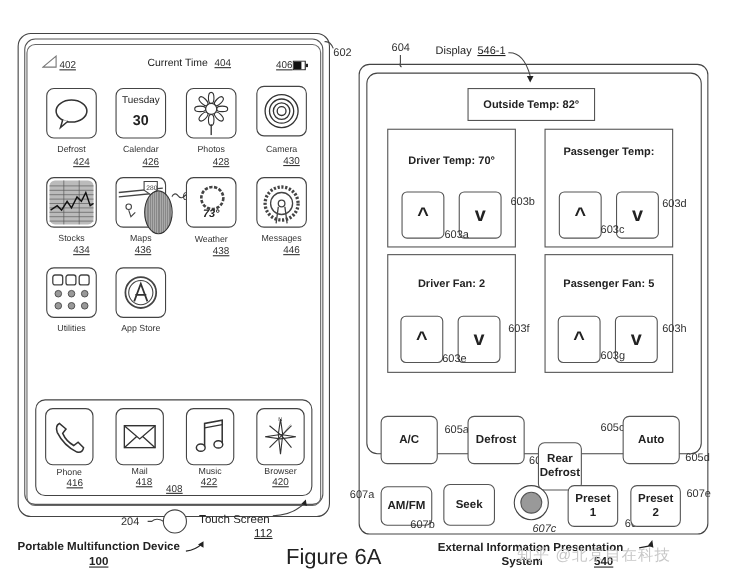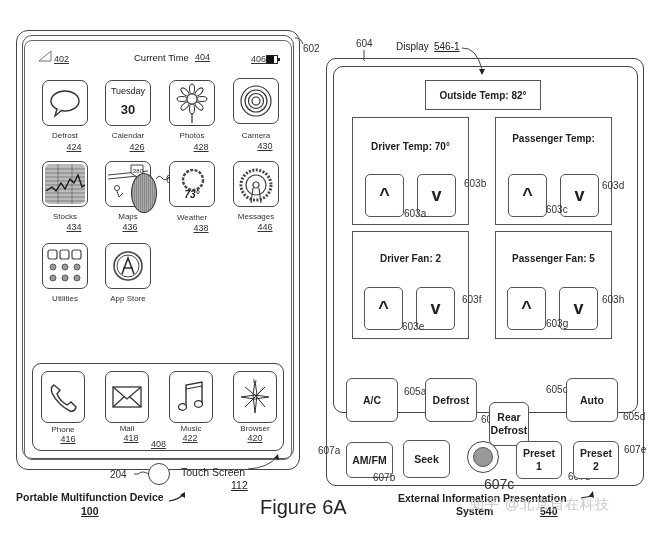--- a/index.html
+++ b/index.html
@@ -341,21 +341,21 @@
 <div class="abs ref" style="left:546px;top:384px;font-size:10px;">605c</div>
 <div class="ctrl-btn" style="left:566px;top:378px;width:52px;height:44px;">Auto</div>
 <div class="abs ref" style="left:623px;top:411px;font-size:10px;">605d</div>
 
 <div class="abs ref" style="left:318px;top:445px;font-size:10px;">607a</div>
 <div class="ctrl-btn" style="left:346px;top:442px;width:47px;height:36px;">AM/FM</div>
 <div class="ctrl-btn" style="left:403px;top:440px;width:47px;height:38px;">Seek</div>
 <div class="abs ref" style="left:373px;top:472px;font-size:10px;">607b</div>
 <div class="abs knob"></div>
 <div class="abs knob-core"></div>
-<div class="abs ref" style="left:484px;top:476px;font-size:14px;">607c</div>
+<div class="abs ref" style="left:484px;top:476px;font-size:10px;font-style:italic;">607c</div>
 <div class="ctrl-btn" style="left:516px;top:441px;width:46px;height:38px;flex-direction:column;">
   <span>Preset</span>
   <span>1</span>
 </div>
 <div class="abs ref" style="left:568px;top:471px;font-size:10px;">607d</div>
 <div class="ctrl-btn" style="left:573px;top:441px;width:46px;height:38px;flex-direction:column;">
   <span>Preset</span>
   <span>2</span>
 </div>
 <div class="abs ref" style="left:624px;top:444px;font-size:10px;">607e</div>

